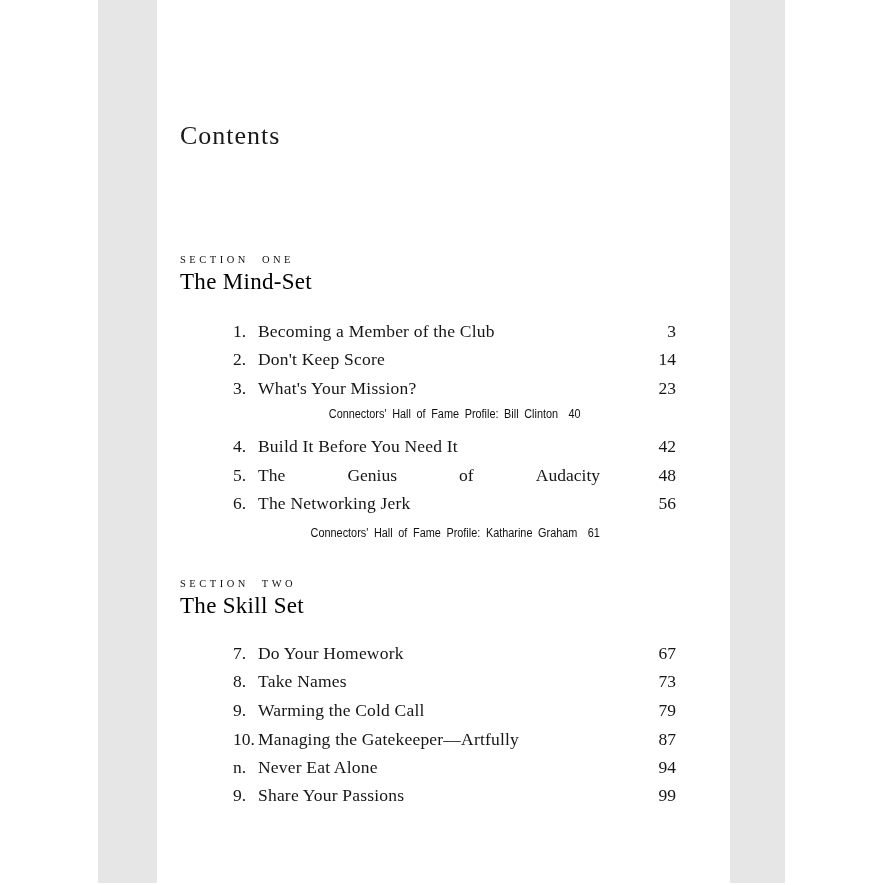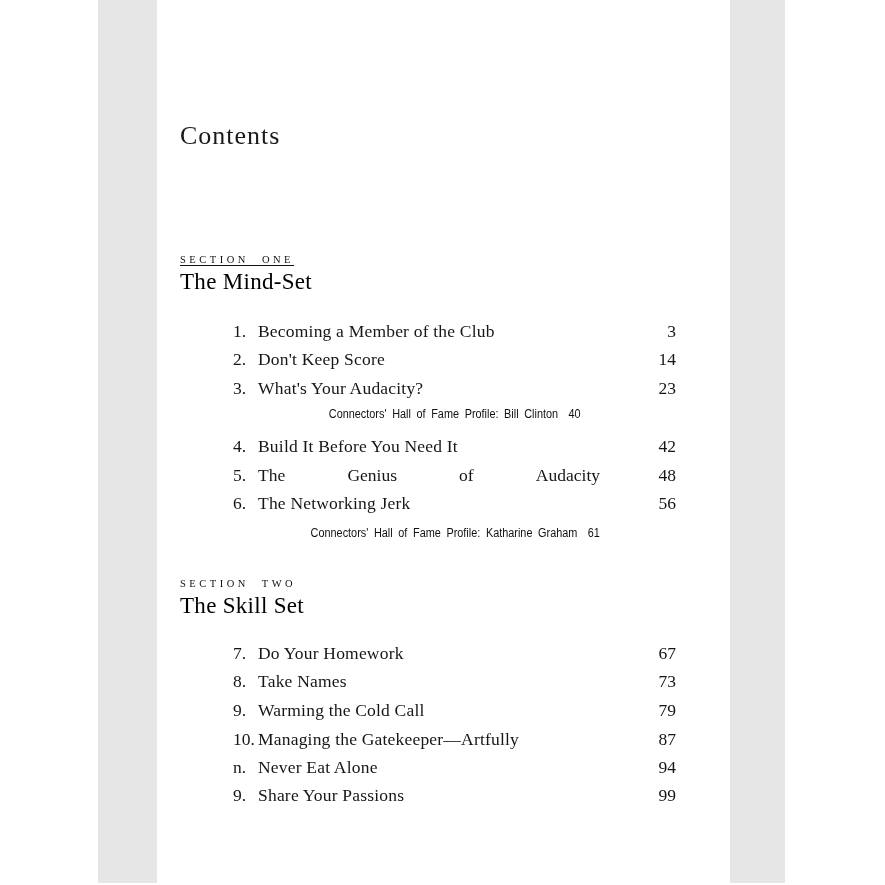--- a/index.html
+++ b/index.html
@@ -10,21 +10,21 @@
   .band.left  { left:98px;  width:59px; }
   .band.right { left:730px; width:55px; }
 
   .page { position:absolute; left:157px; top:0; width:573px; height:885px; background:#ffffff; }
 
   .centered-block { position:absolute; left:180px; width:550px; }
 
   .toc-title { top:121px; font-size:26px; letter-spacing:1px; color:#1a1a1a; }
 
   .section-label { font-size:10.5px; letter-spacing:3.5px; word-spacing:7px; color:#111; }
-  .section-label.underlined { text-decoration:underline; text-underline-offset:2px; }
+  .section-label.underlined { text-underline-offset:2px; }
   .label-one { top:254px; }
   .label-two { top:578px; }
 
   .section-title { font-size:23px; letter-spacing:0.3px; color:#000000; }
   .title-one { top:269px; }
   .title-two { top:593px; }
 
   .toc-row { position:absolute; left:233px; width:443px; display:flex; align-items:baseline;
              font-size:17.5px; line-height:1.15; color:#161616; }
   .ch-num   { width:25px; flex:0 0 25px; }
@@ -65,21 +65,21 @@
   <span class="ch-title">Becoming a Member of the Club</span>
   <span class="ch-page">3</span>
 </div>
 <div class="toc-row r2">
   <span class="ch-num">2.</span>
   <span class="ch-title">Don't Keep Score</span>
   <span class="ch-page">14</span>
 </div>
 <div class="toc-row r3">
   <span class="ch-num">3.</span>
-  <span class="ch-title">What's Your Audacity?</span>
+  <span class="ch-title">What's Your Mission?</span>
   <span class="ch-page">23</span>
 </div>
 
 <div class="profile-row p1">
   <span class="profile-inner">
     <span>Connectors' Hall of Fame Profile: Bill Clinton</span><span class="profile-page">40</span>
   </span>
 </div>
 
 <div class="toc-row r4">

